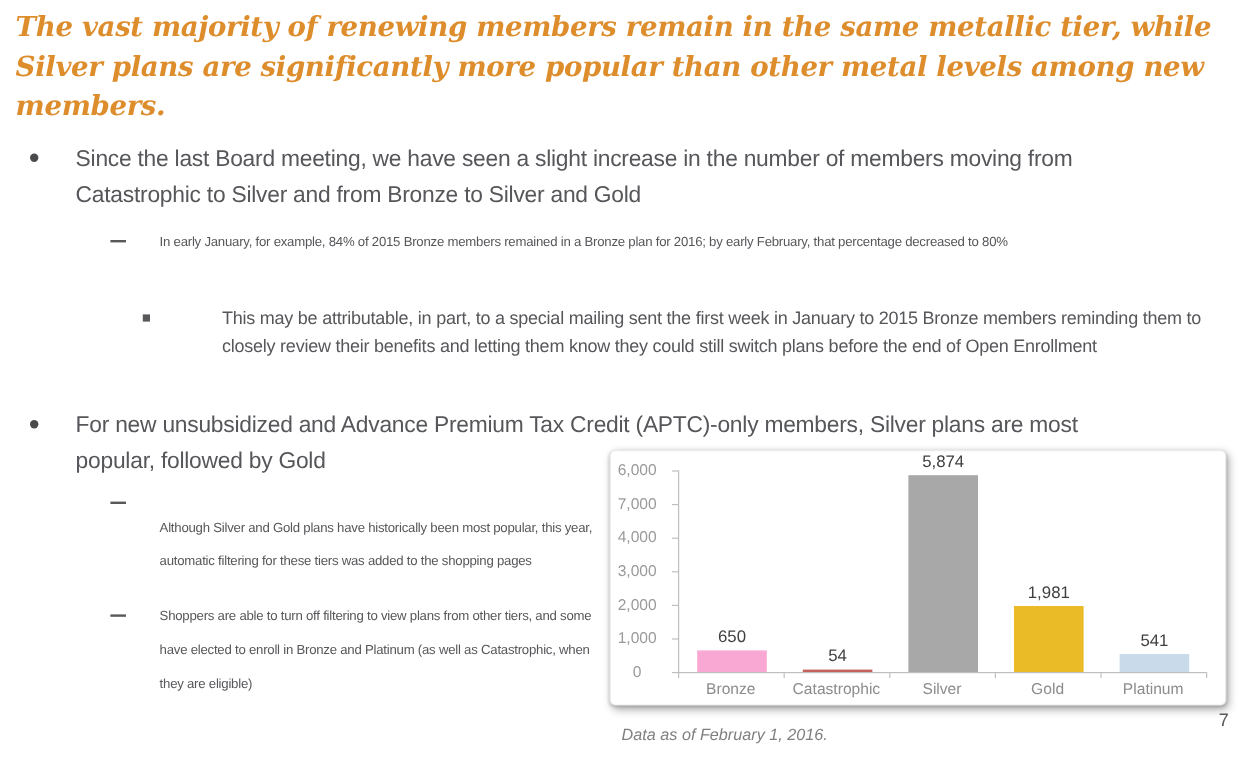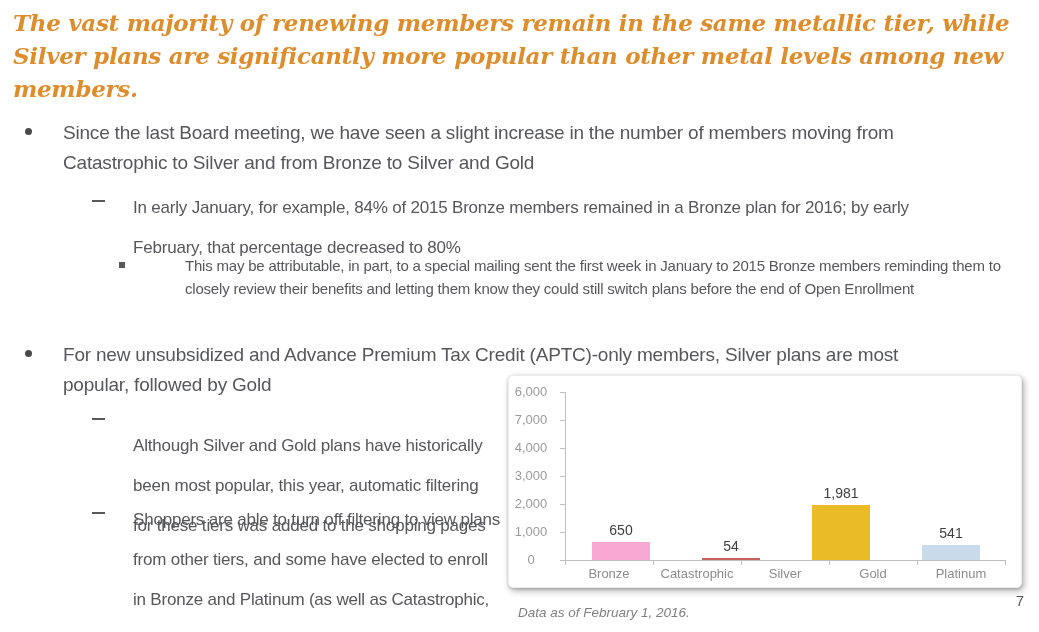--- a/index.html
+++ b/index.html
@@ -32,21 +32,21 @@
   .marker { position: absolute; }
   .dot   { width: 7px; height: 7px; border-radius: 50%; background: #4A4A4C; }
   .dash  { width: 13px; height: 2px; background: #58595B; }
   .sq    { width: 6px; height: 6px; background: #58595B; }
   .btext {
     position: absolute;
     color: #56575A;
     letter-spacing: -0.2px;
   }
   .lvl1 .btext { font-size: 19px; line-height: 30px; }
-  .lvl2 .btext { font-size: 17px; line-height: 40px; }
+  .lvl2 .btext { font-size: 11px; line-height: 28px; }
   .lvl3 .btext { font-size: 15px; line-height: 23px; }
 
   .row-b1   { top: 118px; }
   .row-b1   .marker { left: 25px; top: 10px; }
   .row-b1   .btext  { left: 63px; width: 875px; }
 
   .row-b1s1 { top: 188px; }
   .row-b1s1 .marker { left: 92px; top: 12px; }
   .row-b1s1 .btext  { left: 133px; width: 790px; }
 
@@ -166,20 +166,25 @@
     <div class="plot-area">
       <div class="bar-cols">
           <div class="bar-col">
             <div class="bar" style="height: 18.2px; background: #f9a8d4;">
               <div class="bar-label">650</div>
             </div>
           </div>
           <div class="bar-col">
             <div class="bar" style="height: 2px; background: rgb(196, 99, 92);">
               <div class="bar-label">54</div>
+            </div>
+          </div>
+          <div class="bar-col">
+            <div class="bar" style="height: 164.472px; background: rgb(168, 168, 168);">
+              <div class="bar-label">5,874</div>
             </div>
           </div>
           <div class="bar-col">
             <div class="bar" style="height: 55.468px; background: rgb(235, 186, 39);">
               <div class="bar-label">1,981</div>
             </div>
           </div>
           <div class="bar-col">
             <div class="bar" style="height: 15.148px; background: rgb(201, 219, 234);">
               <div class="bar-label">541</div>

